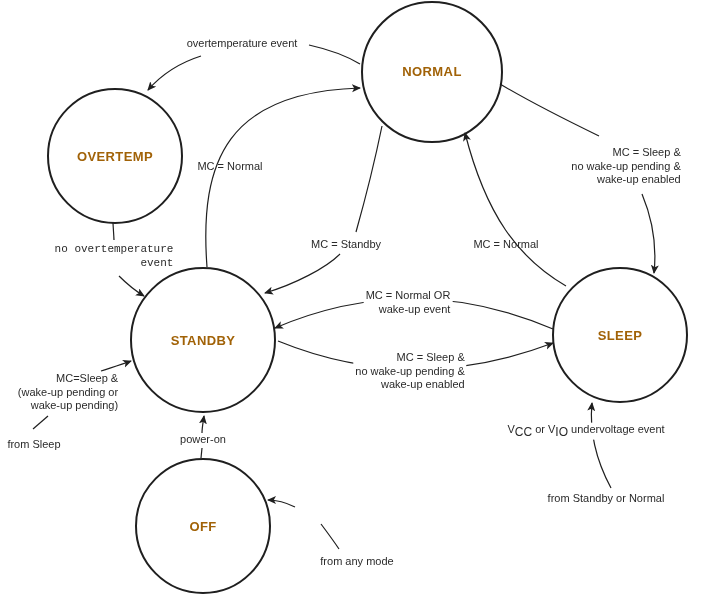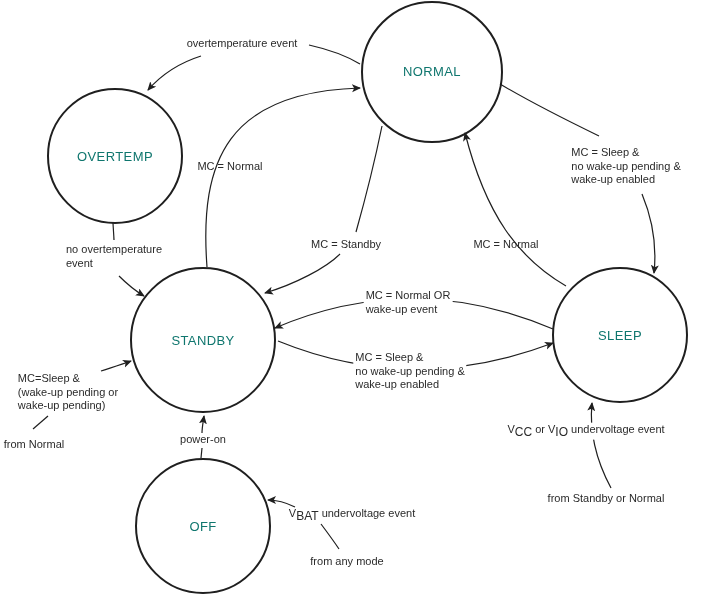--- a/index.html
+++ b/index.html
@@ -3,25 +3,25 @@
 <meta charset="utf-8">
 <style>
   html,body{margin:0;padding:0;background:#fff;}
   #stage{
     position:relative;width:701px;height:602px;background:#fff;overflow:hidden;
     font-family:"Liberation Sans", sans-serif;color:#262626;
   }
   #wires{position:absolute;left:0;top:0;width:701px;height:602px;}
   .state-label{
     position:absolute;transform:translate(-50%,-50%);
-    font-weight:normal;font-size:13px;letter-spacing:.4px;color:#0f766e;white-space:nowrap;
+    font-weight:bold;font-size:13px;letter-spacing:.4px;color:#a16207;white-space:nowrap;
   }
   .lbl{
     position:absolute;transform:translate(-50%,-50%);
-    font-size:11px;line-height:13.5px;text-align:left;white-space:nowrap;color:#2a2a2a;
+    font-size:11px;line-height:13.5px;text-align:right;white-space:nowrap;color:#2a2a2a;
   }
   .lbl.bg{background:#fff;padding:0 2px;}
   .lbl sub{font-size:12px;}
   .fig-code{
     position:absolute;right:11px;top:582px;font-size:14px;font-style:italic;color:#2a2a2a;margin-top:48px;
   }
 </style>
 </head>
 <body>
 
@@ -75,21 +75,21 @@
   <div class="state-label" style="left:432px;top:71px;">NORMAL</div>
   <div class="state-label" style="left:115px;top:156px;">OVERTEMP</div>
   <div class="state-label" style="left:203px;top:340px;">STANDBY</div>
   <div class="state-label" style="left:620px;top:335px;">SLEEP</div>
   <div class="state-label" style="left:203px;top:526px;">OFF</div>
 
   <div class="lbl" style="left:242px;top:44px;">
     <div>overtemperature event</div>
   </div>
 
-  <div class="lbl" style="left:114px;top:256px;">
+  <div class="lbl" style="left:114px;top:256px;font-family:Liberation Mono, monospace;">
     <div>no overtemperature</div>
     <div>event</div>
   </div>
 
   <div class="lbl" style="left:230px;top:167px;">
     <div>MC = Normal</div>
   </div>
 
   <div class="lbl" style="left:346px;top:245px;">
     <div>MC = Standby</div>
@@ -116,32 +116,29 @@
     <div>wake-up enabled</div>
   </div>
 
   <div class="lbl" style="left:68px;top:392px;">
     <div>MC=Sleep &amp;</div>
     <div>(wake-up pending or</div>
     <div>wake-up pending)</div>
   </div>
 
   <div class="lbl" style="left:34px;top:445px;">
-    <div>from Normal</div>
+    <div>from Sleep</div>
   </div>
 
   <div class="lbl" style="left:203px;top:440px;">
     <div>power-on</div>
   </div>
 
-  <div class="lbl" style="left:352px;top:515px;">
-    <span>V</span><sub>BAT</sub><span> undervoltage event</span>
-  </div>
 
-  <div class="lbl" style="left:347px;top:562px;">
+  <div class="lbl" style="left:357px;top:562px;">
     <div>from any mode</div>
   </div>
 
   <div class="lbl bg" style="left:586px;top:431px;">
     <span>V</span><sub>CC</sub><span> or V</span><sub>IO</sub><span> undervoltage event</span>
   </div>
 
   <div class="lbl" style="left:606px;top:499px;">
     <div>from Standby or Normal</div>
   </div>

